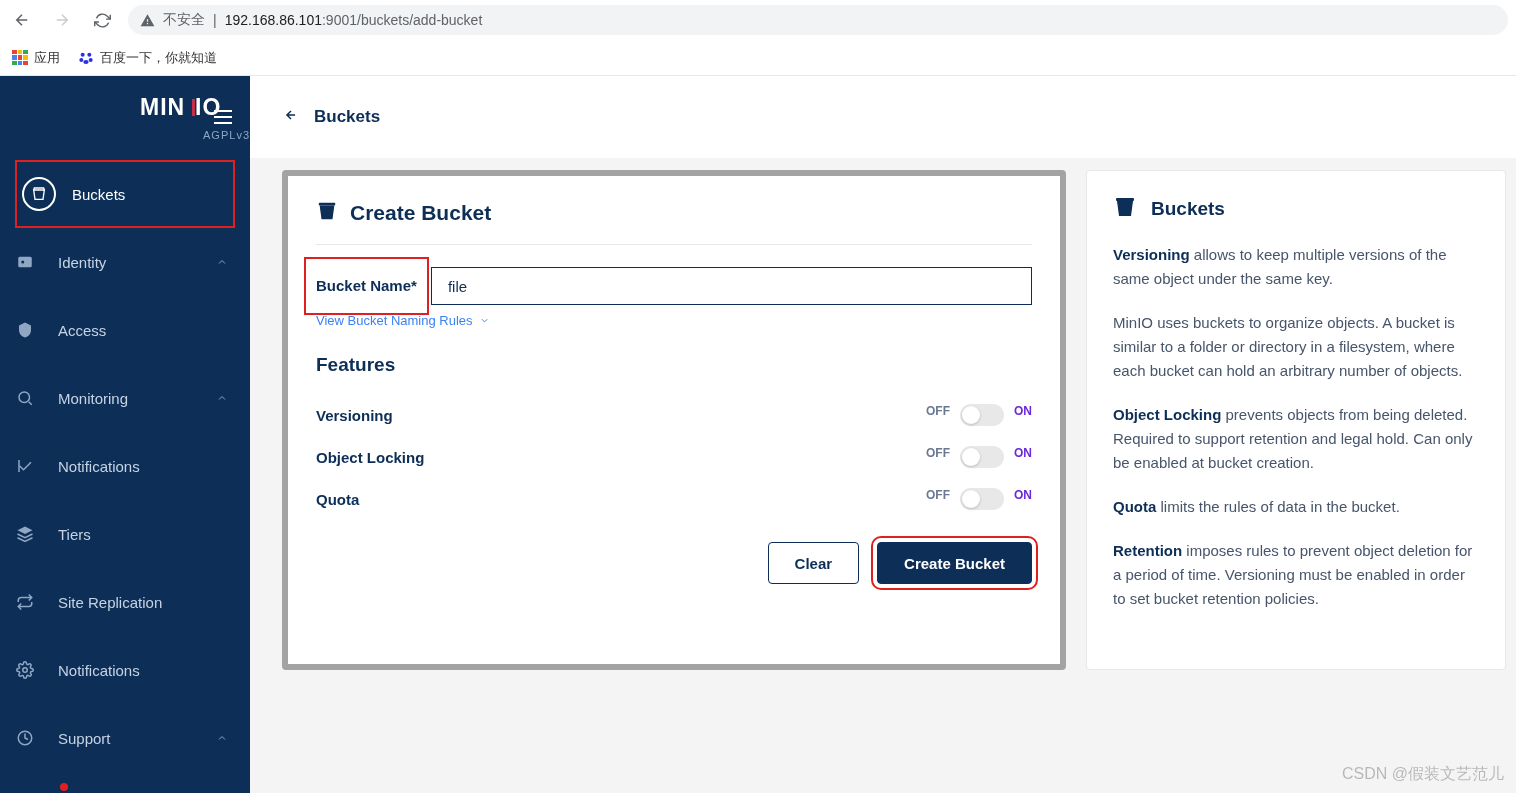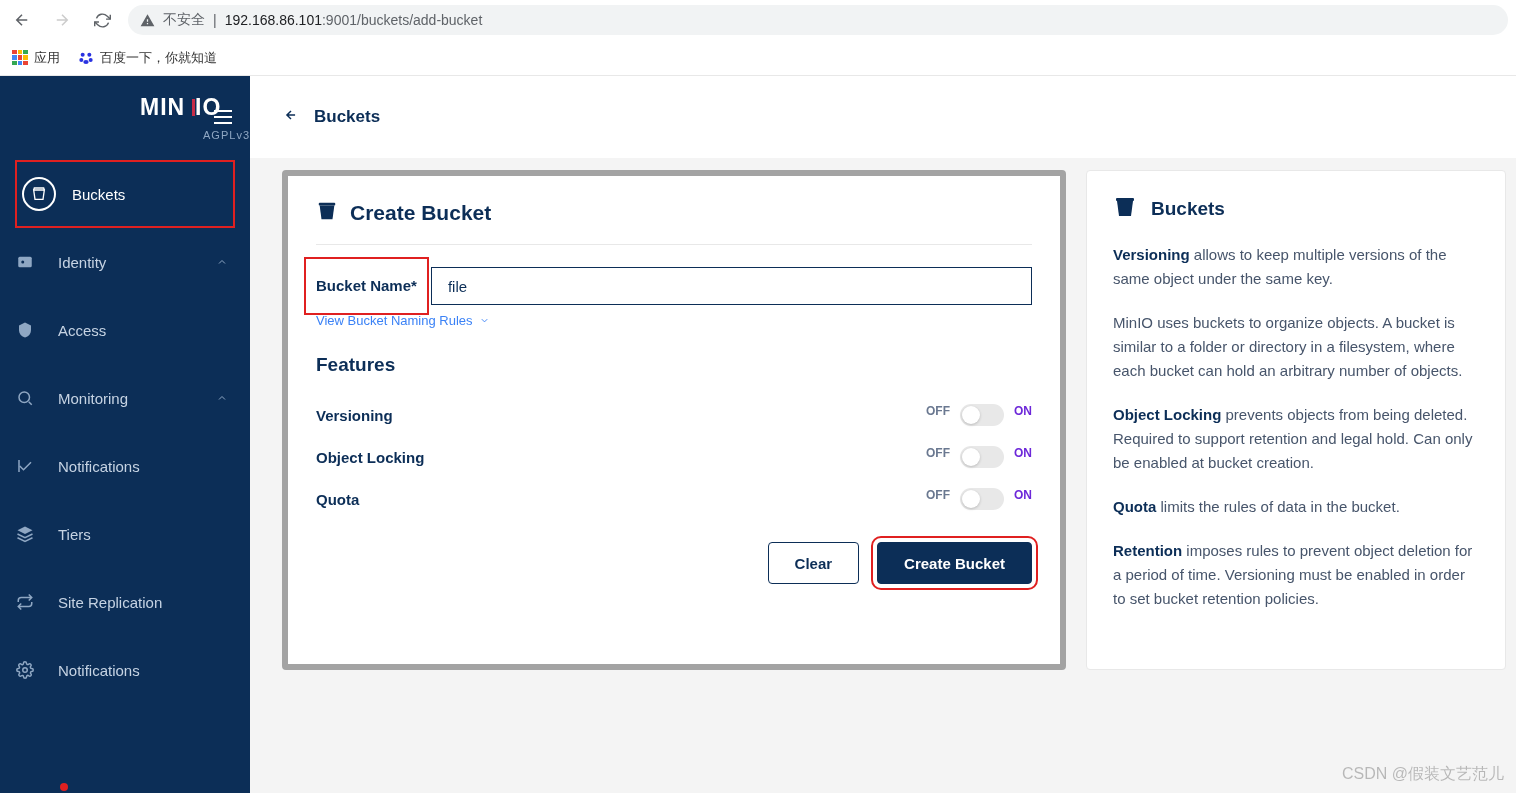--- a/index.html
+++ b/index.html
@@ -237,20 +237,32 @@
       </div>
       <div class="nav-item">
         <div class="nav-icon">
             <svg width="18" height="18" viewBox="0 0 24 24" fill="none" stroke="currentColor" stroke-width="2">
               <circle cx="12" cy="12" r="3"></circle>
               <path d="M19.4 15a1.65 1.65 0 00.33 1.82l.06.06a2 2 0 11-2.83 2.83l-.06-.06a1.65 1.65 0 00-1.82-.33 1.65 1.65 0 00-1 1.51V21a2 2 0 11-4 0v-.09a1.65 1.65 0 00-1-1.51 1.65 1.65 0 00-1.82.33l-.06.06a2 2 0 11-2.83-2.83l.06-.06a1.65 1.65 0 00.33-1.82 1.65 1.65 0 00-1.51-1H3a2 2 0 110-4h.09a1.65 1.65 0 001.51-1 1.65 1.65 0 00-.33-1.82l-.06-.06a2 2 0 112.83-2.83l.06.06a1.65 1.65 0 001.82.33h0a1.65 1.65 0 001-1.51V3a2 2 0 114 0v.09a1.65 1.65 0 001 1.51 1.65 1.65 0 001.82-.33l.06-.06a2 2 0 112.83 2.83l-.06.06a1.65 1.65 0 00-.33 1.82v0a1.65 1.65 0 001.51 1H21a2 2 0 110 4h-.09a1.65 1.65 0 00-1.51 1z"></path>
             </svg>
           </div>
         <span>Notifications</span>
       </div>
+      <div class="nav-item">
+        <div class="nav-icon">
+            <svg width="18" height="18" viewBox="0 0 24 24" fill="none" stroke="currentColor" stroke-width="2">
+              <circle cx="12" cy="12" r="9"></circle>
+              <path d="M12 6v6l4 2"></path>
+            </svg>
+          </div>
+        <span>Support</span>
+        <span class="chevron"><svg width="12" height="12" viewBox="0 0 24 24" fill="none" stroke="currentColor" stroke-width="2">
+              <path d="M18 15l-6-6-6 6"></path>
+            </svg></span>
+      </div>
     </div>
     <div class="red-dot"></div>
   </div>
 
   <div class="main">
     <div class="page-header">
       <span class="back-arrow">
         <svg width="18" height="14" viewBox="0 0 24 24" fill="none" stroke="currentColor" stroke-width="2.5">
             <path d="M19 12H5M12 19l-7-7 7-7"></path>
           </svg>

